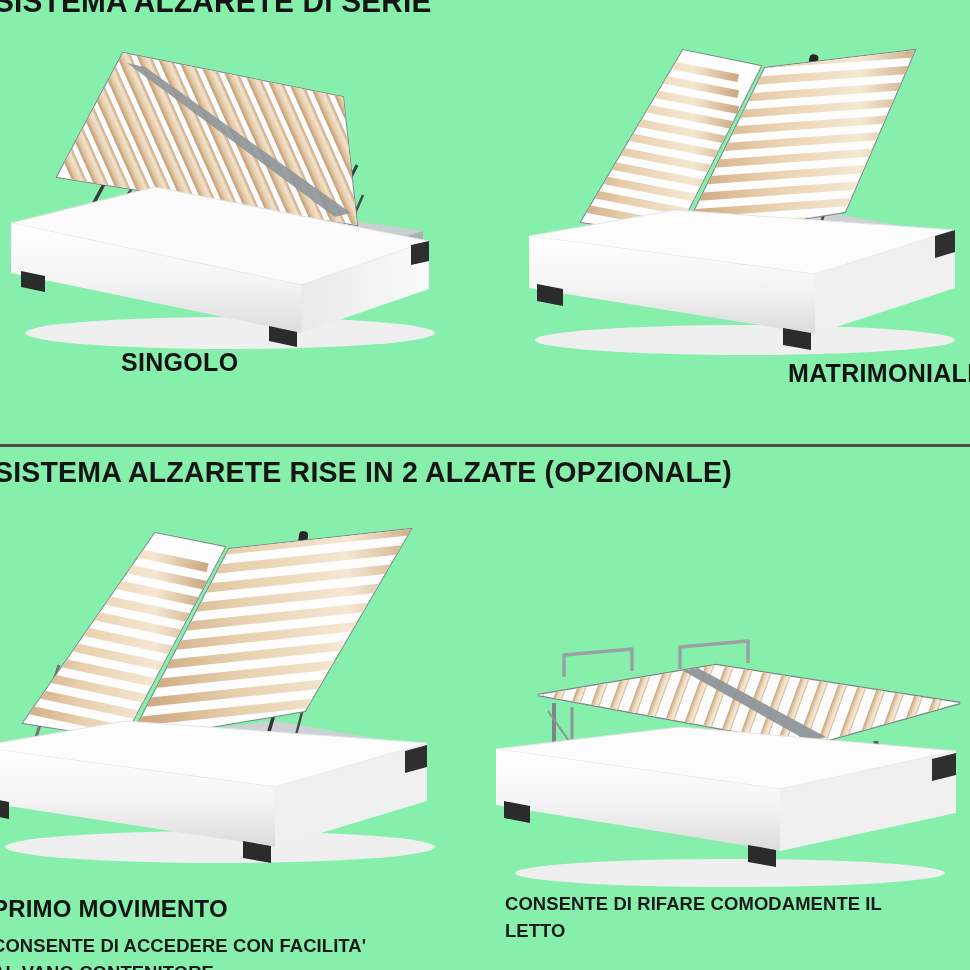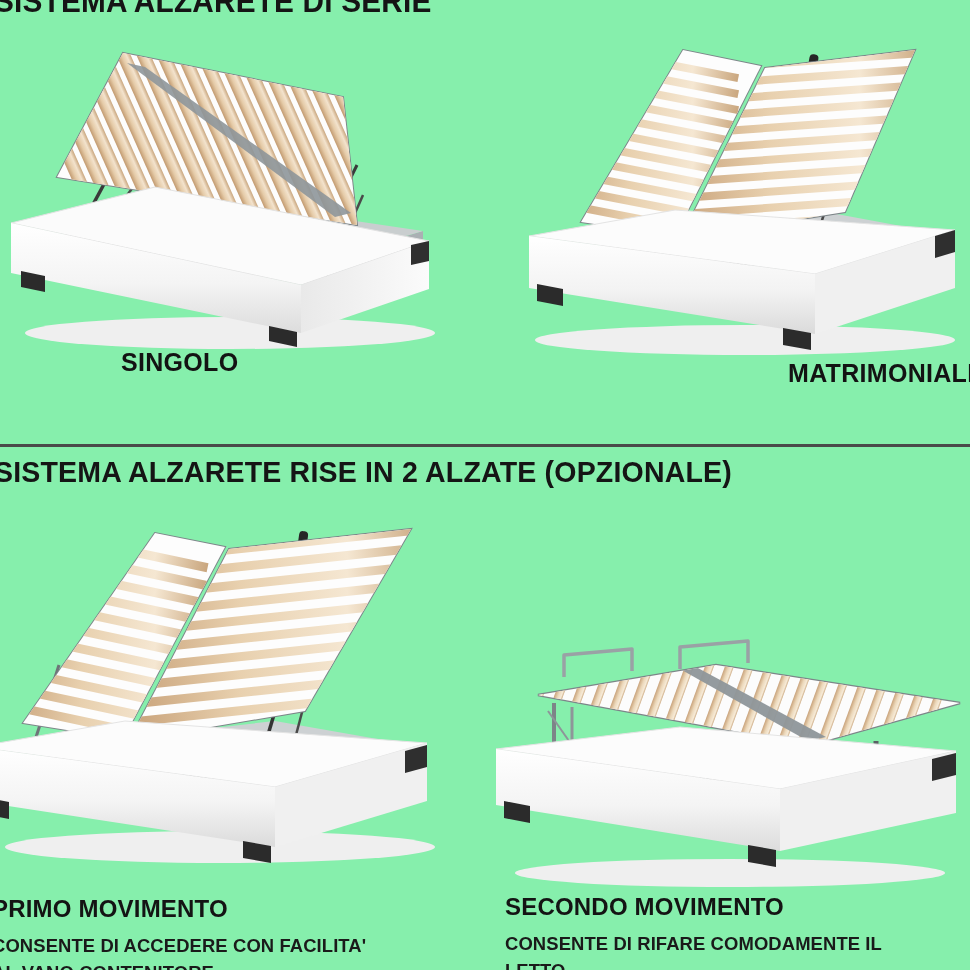--- a/index.html
+++ b/index.html
@@ -465,18 +465,17 @@
     </svg>
   </div>
 
   <div class="caption-block" id="caption-primo">
     <div class="caption-title">PRIMO MOVIMENTO</div>
     <div class="caption-line">CONSENTE DI ACCEDERE CON FACILITA'</div>
     <div class="caption-line">AL VANO CONTENITORE</div>
   </div>
 
   <div class="caption-block" id="caption-secondo">
-    <div class="caption-title">SECONDO MOVIMENTO</div>
     <div class="caption-line">CONSENTE DI RIFARE COMODAMENTE IL</div>
     <div class="caption-line">LETTO</div>
   </div>
 
 </div>
 
 </body></html>

